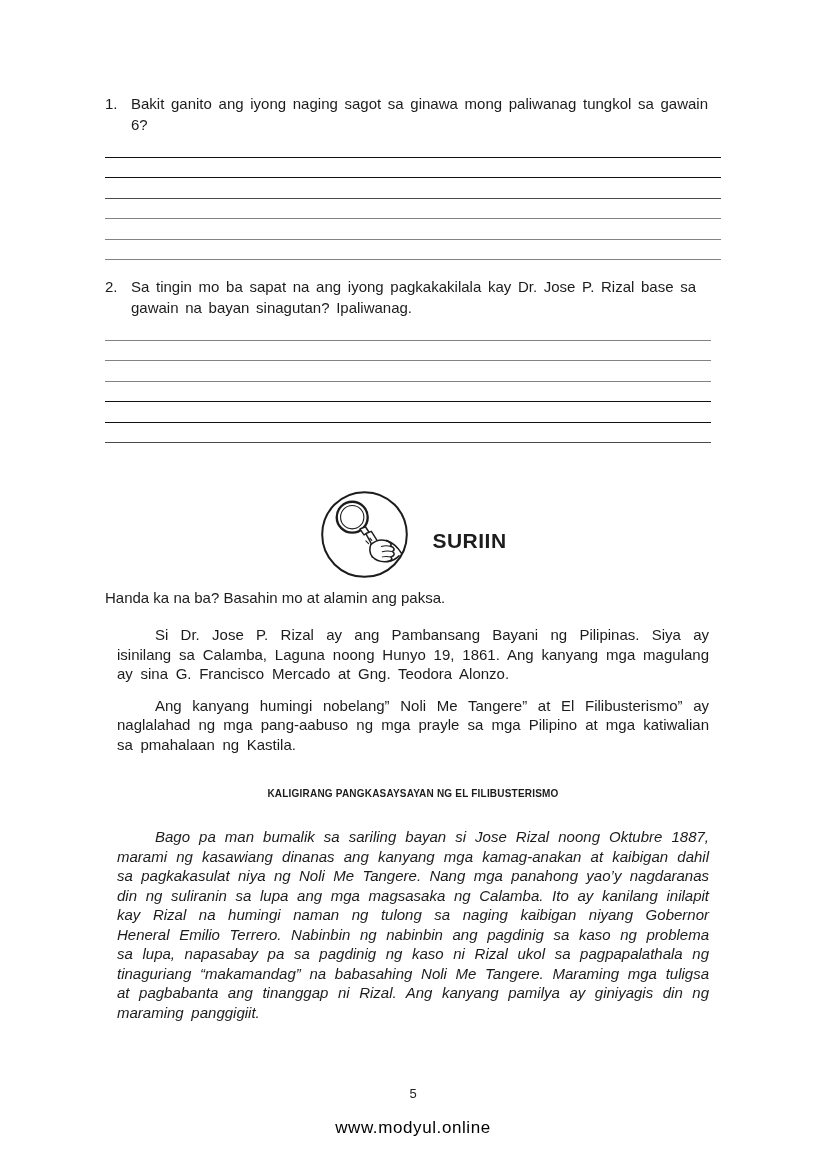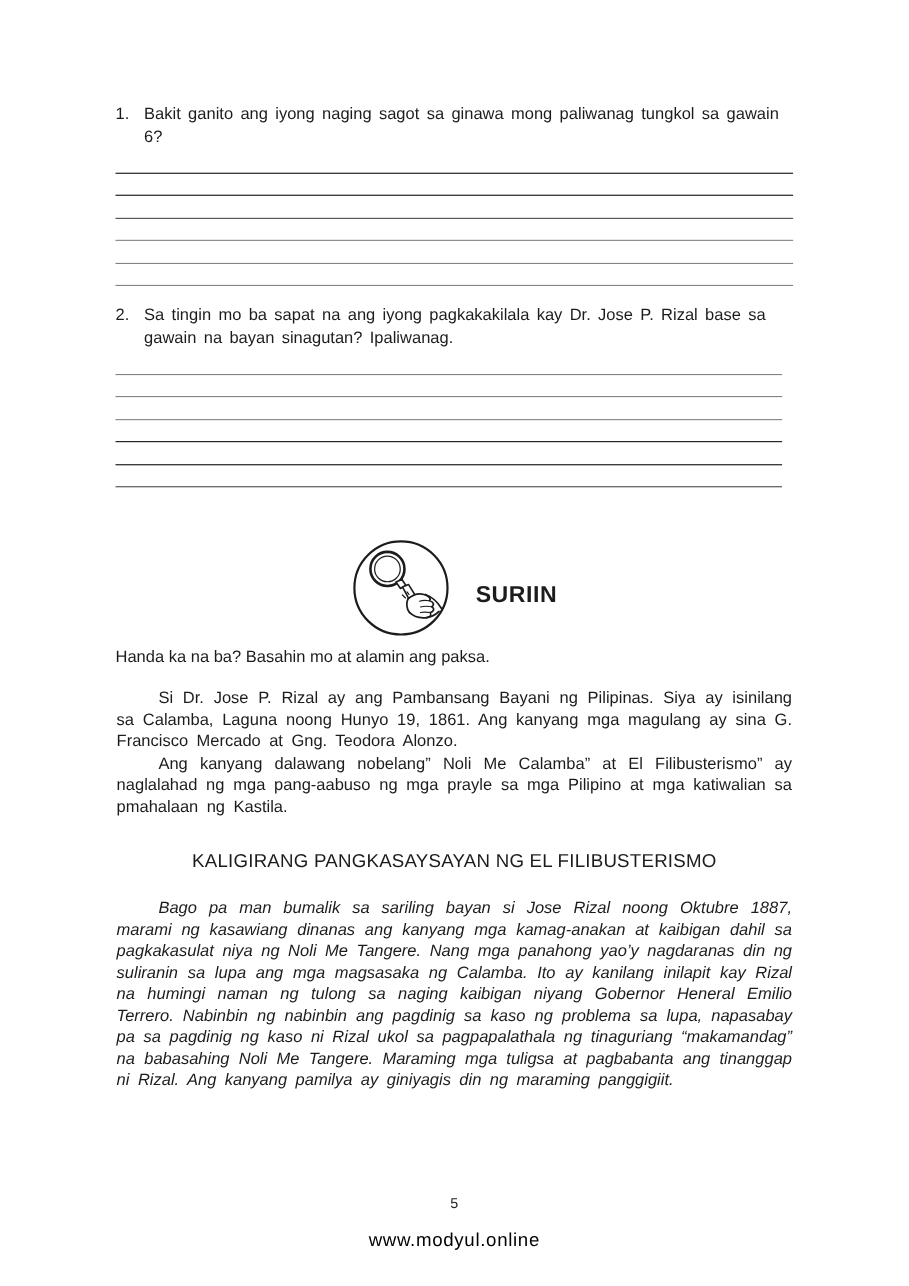--- a/index.html
+++ b/index.html
@@ -47,32 +47,32 @@
     font-weight: bold;
     letter-spacing: 0.5px;
   }
   .lead {
     margin: 7px 0 0 0;
     font-size: 15px;
     line-height: 21px;
   }
   
   .para {
-    margin: 1px;
+    margin: 12px;
     font-size: 15px;
     line-height: 19.5px;
     text-align: justify;
     text-indent: 38px;
     word-spacing: 3.5px;
   }
   .para.intro-first { margin-top: 17px; }
   .heading {
     margin: 30px 0 0 0;
-    font-size: 17px;
-    font-weight: normal;
+    font-size: 10px;
+    font-weight: bold;
     line-height: 19px;
     text-align: center;
     letter-spacing: 0.2px;
   }
   .para.body-first  { margin-top: 24px; font-style: italic; }
   .para.body-second { margin-top: 13px; }
   
   .page-number {
     position: absolute;
     left: 0; right: 0; top: 1086px;
@@ -148,21 +148,21 @@
         <path d="M51.5 57 L54.5 60" stroke-width="1.2"></path>
         <path d="M56 54 L58 56.5" stroke-width="1.2"></path>
       </svg>
     </span>
     <h2 class="suriin-title">SURIIN</h2>
   </div>
 
   <p class="lead">Handa ka na ba? Basahin mo at alamin ang paksa.</p>
 
   <p class="para intro-first">Si Dr. Jose P. Rizal ay ang Pambansang Bayani ng Pilipinas. Siya ay isinilang sa Calamba, Laguna noong Hunyo 19, 1861. Ang kanyang mga magulang ay sina G. Francisco Mercado at Gng. Teodora Alonzo.</p>
-  <p class="para">Ang kanyang dalawang nobelang” Noli Me Calamba” at El Filibusterismo” ay naglalahad ng mga pang-aabuso ng mga prayle sa mga Pilipino at mga katiwalian sa pmahalaan ng Kastila.</p>
+  <p class="para">Ang kanyang humingi nobelang” Noli Me Tangere” at El Filibusterismo” ay naglalahad ng mga pang-aabuso ng mga prayle sa mga Pilipino at mga katiwalian sa pmahalaan ng Kastila.</p>
 
   <h3 class="heading">KALIGIRANG PANGKASAYSAYAN NG EL FILIBUSTERISMO</h3>
 
   <p class="para body-first">Bago pa man bumalik sa sariling bayan si Jose Rizal noong Oktubre 1887, marami ng kasawiang dinanas ang kanyang mga kamag-anakan at kaibigan dahil sa pagkakasulat niya ng Noli Me Tangere. Nang mga panahong yao’y nagdaranas din ng suliranin sa lupa ang mga magsasaka ng Calamba. Ito ay kanilang inilapit kay Rizal na humingi naman ng tulong sa naging kaibigan niyang Gobernor Heneral Emilio Terrero. Nabinbin ng nabinbin ang pagdinig sa kaso ng problema sa lupa, napasabay pa sa pagdinig ng kaso ni Rizal ukol sa pagpapalathala ng tinaguriang “makamandag” na babasahing Noli Me Tangere. Maraming mga tuligsa at pagbabanta ang tinanggap ni Rizal. Ang kanyang pamilya ay giniyagis din ng maraming panggigiit.</p>
 
   <div class="page-number">5</div>
   <div class="watermark">www.modyul.online</div>
 
 </div>
 

